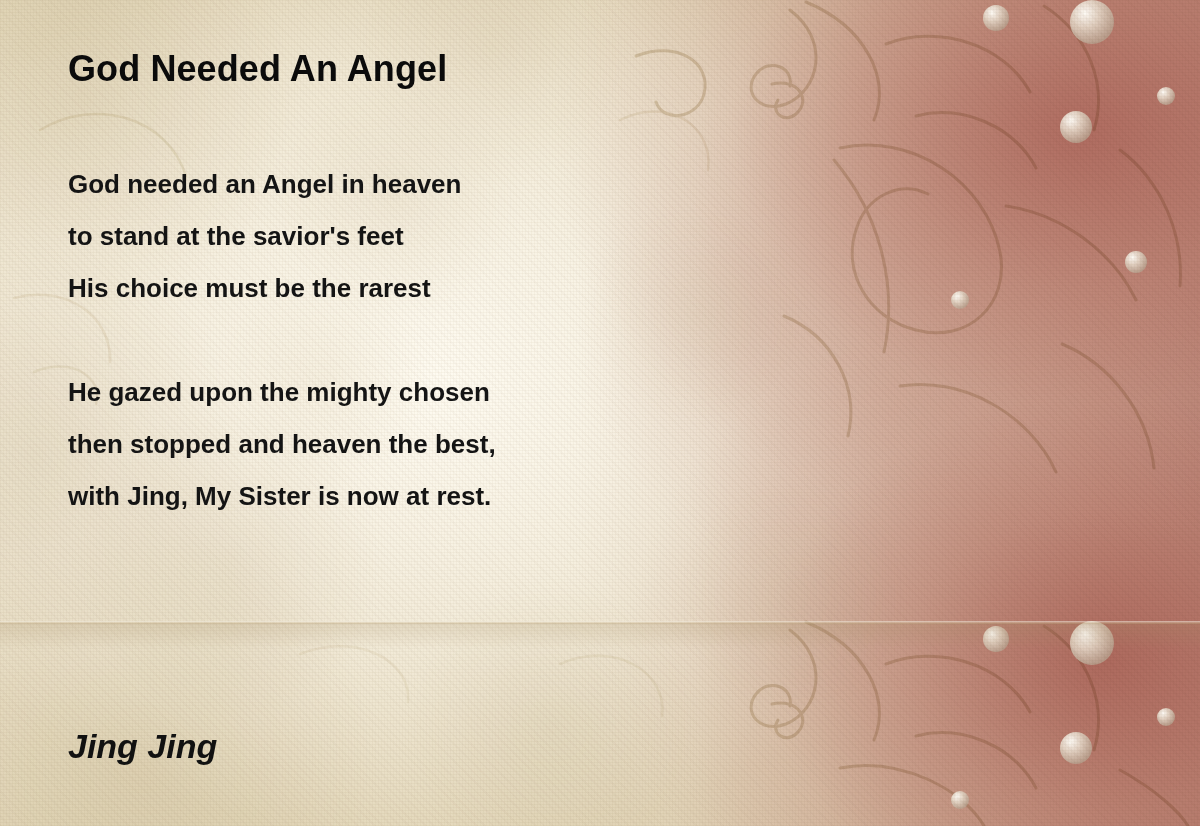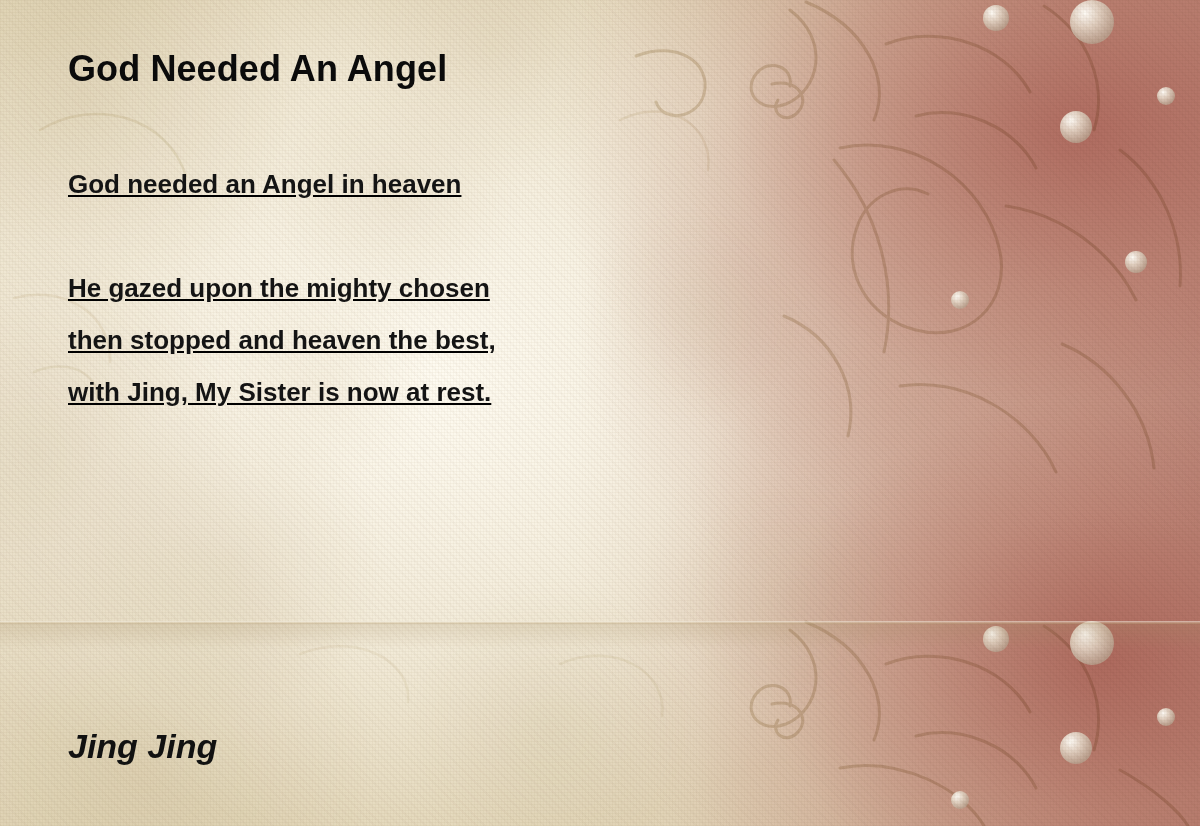--- a/index.html
+++ b/index.html
@@ -164,21 +164,20 @@
 
   .poem-body {
     position: absolute;
     left: 68px;
     top: 158px;
     width: 780px;
   }
 
   .stanza {
     margin: 0 0 52px 0;
-    text-decoration: underline;
   }
   .stanza:last-child { margin-bottom: 0; }
 
   .poem-line {
     font-size: 26px;
     font-weight: bold;
     color: #141414;
     line-height: 52px;
     white-space: nowrap;
   }
@@ -277,20 +276,22 @@
   <div class="bg-seam-shadow"></div>
 
   <div class="content">
 
     <h1 class="poem-title">God Needed An Angel</h1>
 
     <div class="poem-body">
 
       <div class="stanza">
         <div class="poem-line">God needed an Angel in heaven</div>
+        <div class="poem-line">to stand at the savior's feet</div>
+        <div class="poem-line">His choice must be the rarest</div>
       </div>
 
       <div class="stanza">
         <div class="poem-line">He gazed upon the mighty chosen</div>
         <div class="poem-line">then stopped and heaven the best,</div>
         <div class="poem-line">with Jing, My Sister is now at rest.</div>
       </div>
 
     </div>
 

